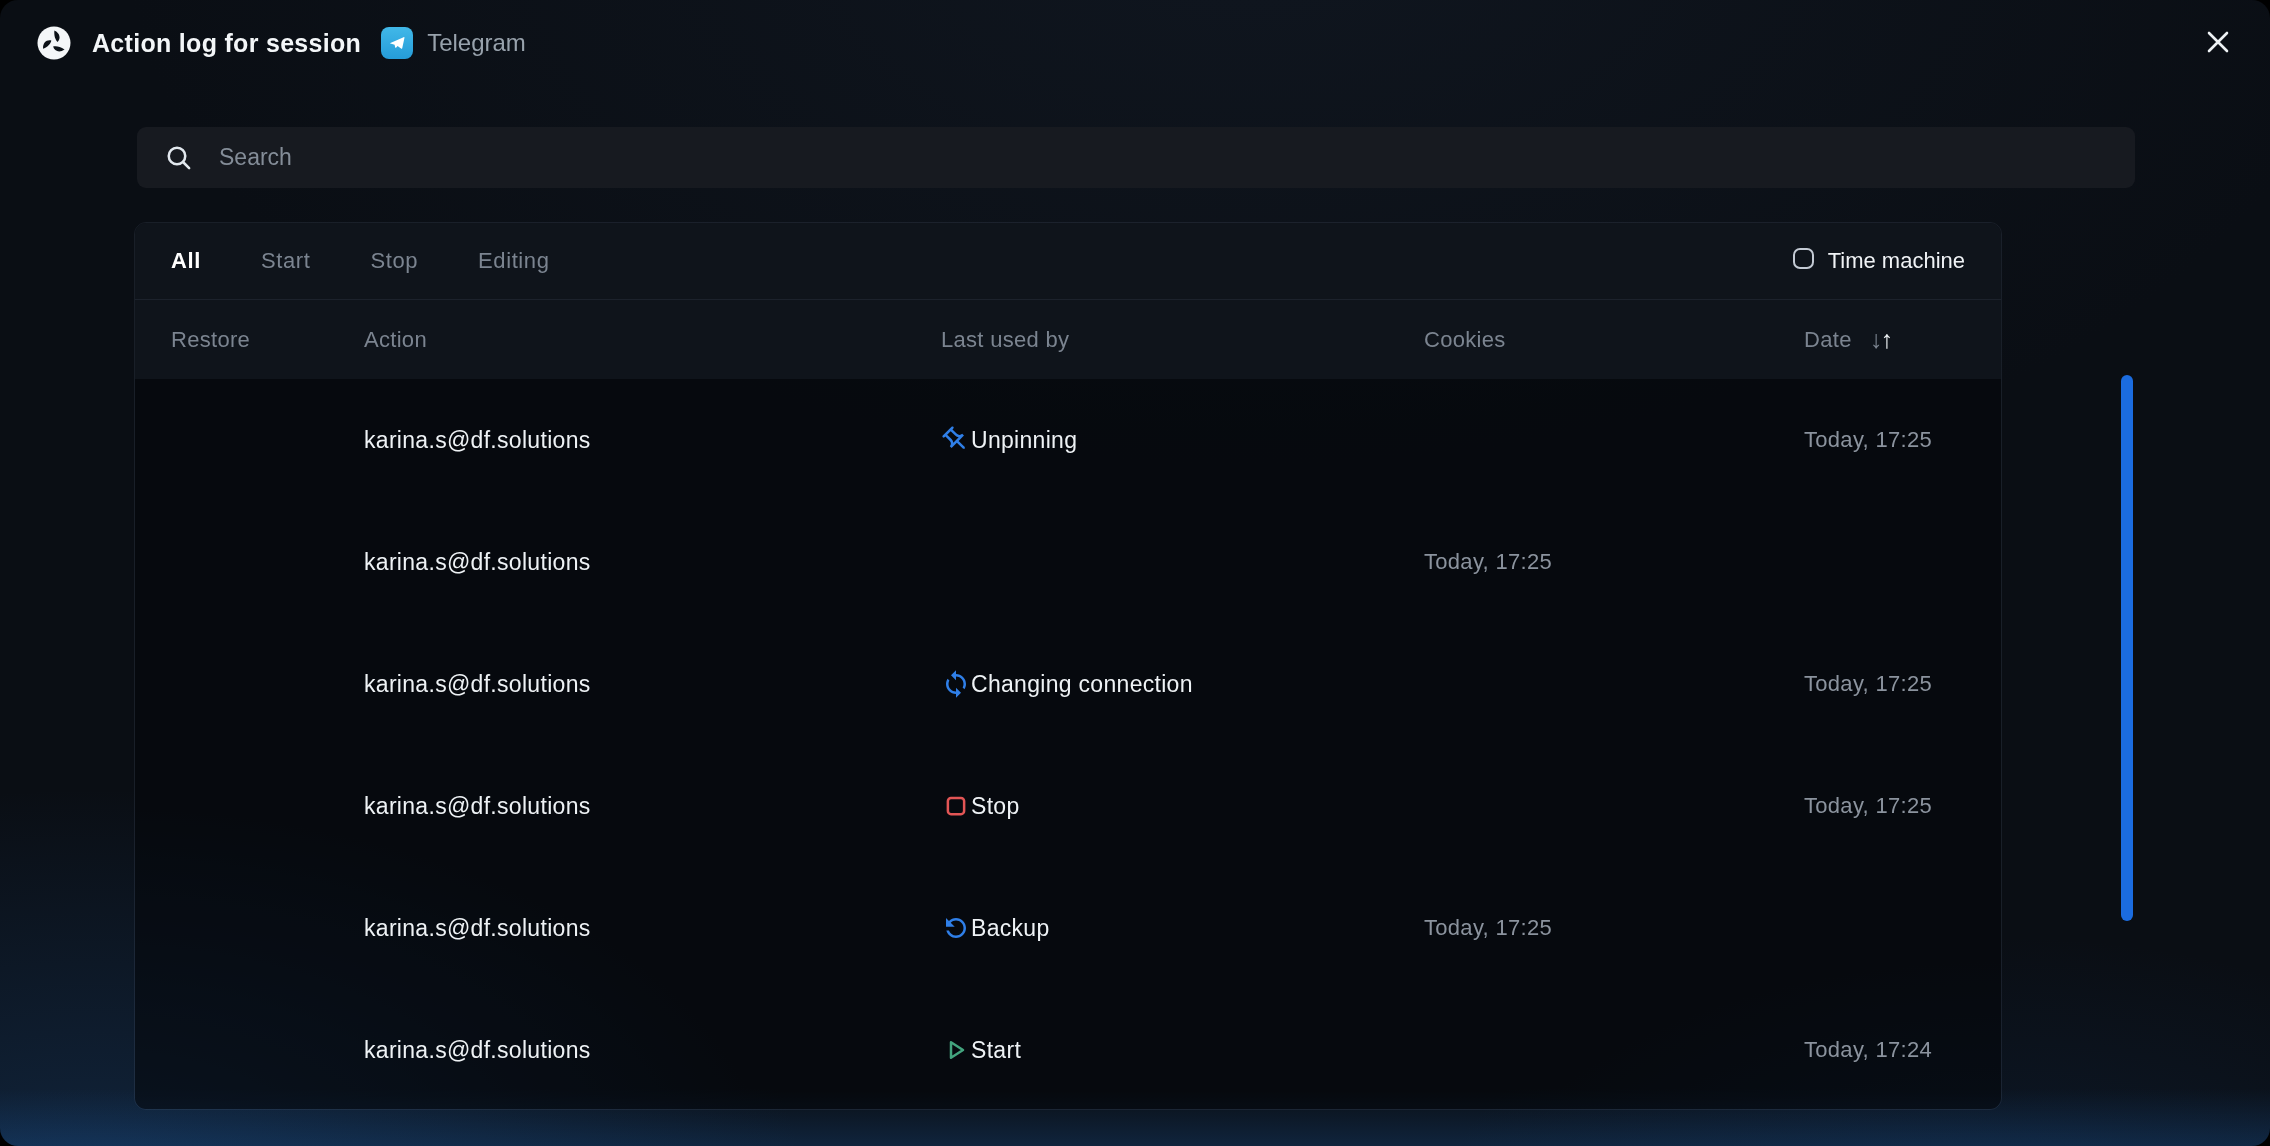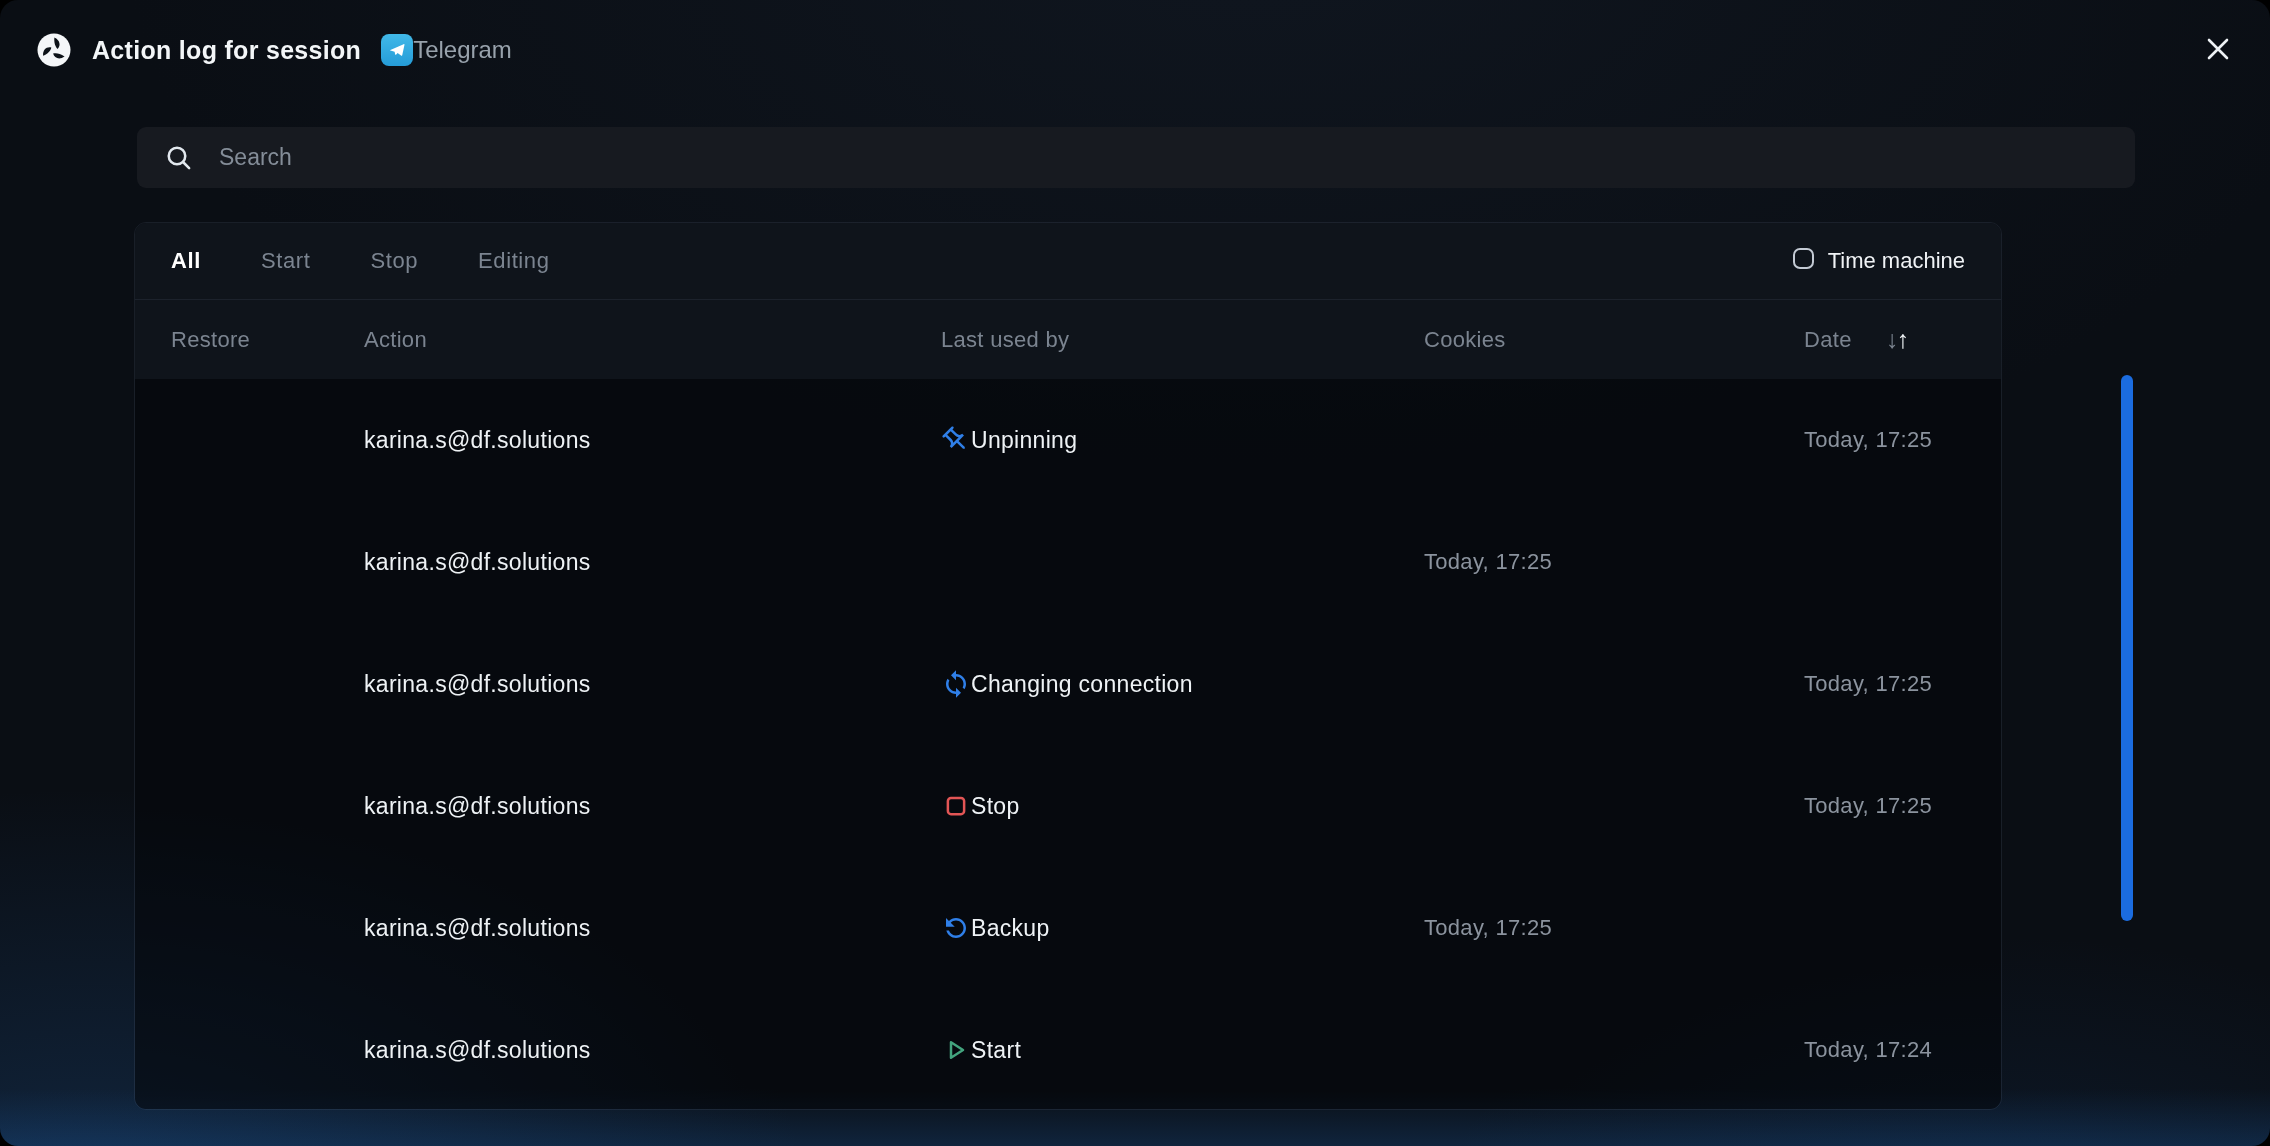--- a/index.html
+++ b/index.html
@@ -7,44 +7,44 @@
   .window{
     position:relative;width:2270px;height:1146px;border-radius:18px;overflow:hidden;
     background:
       linear-gradient(to top, rgba(28,88,156,.30), rgba(28,88,156,0) 5%),
       radial-gradient(1100px 620px at 4% 104%, rgba(30,82,142,.34), rgba(30,82,142,0) 65%),
       radial-gradient(900px 500px at 88% 110%, rgba(24,72,132,.22), rgba(24,72,132,0) 65%),
       radial-gradient(1500px 800px at 55% -5%, rgba(20,28,40,.55), rgba(20,28,40,0) 75%),
       #0a0e14;
   }
   
-  .titlebar{position:absolute;top:7px;left:0;right:0;height:86px;display:flex;align-items:center;padding-left:36px;}
+  .titlebar{position:absolute;top:0;left:0;right:0;height:86px;display:flex;align-items:center;padding-left:36px;}
   .logo{width:36px;height:36px;flex:0 0 auto;}
   .title{margin-left:20px;font-size:25px;font-weight:bold;color:#f3f6f8;letter-spacing:.3px;}
   .tg-badge{margin-left:20px;width:32px;height:32px;border-radius:8px;background:linear-gradient(180deg,#41b8e8,#259cd8);display:flex;align-items:center;justify-content:center;}
-  .tg-label{font-size:24px;color:#98a2ac;}
+  .tg-label{margin-left:14px;font-size:24px;color:#98a2ac;}
   .close-btn{position:absolute;top:24px;right:34px;width:36px;height:36px;cursor:pointer;background:none;border:none;padding:0;}
   
   .searchbar{position:absolute;left:137px;top:127px;width:1998px;height:61px;background:#171a20;border-radius:9px;display:flex;align-items:center;padding-left:26px;}
   .searchbar svg{flex:0 0 auto;}
   .search-input{flex:1;margin-left:22px;background:transparent;border:none;outline:none;color:#e8edf2;font-size:23px;}
   .search-input::placeholder{color:#848d98;}
   
   .panel{position:absolute;left:134px;top:222px;width:1868px;height:888px;border-radius:12px;border:1px solid rgba(130,150,180,.13);overflow:hidden;display:flex;flex-direction:column;}
   .panel-head{background:#0f141b;}
   .tabsrow{height:76px;display:flex;align-items:center;padding:0 36px;}
   .tab{background:none;border:none;padding:0;margin-right:60px;font-size:22px;letter-spacing:.6px;color:#7b8490;cursor:pointer;}
   .tab.active{color:#ffffff;font-weight:bold;}
   .tm-wrap{margin-left:auto;display:flex;align-items:flex-start;cursor:pointer;}
   .tm-box{width:21px;height:21px;border:2.5px solid #c3cad4;border-radius:7px;background:transparent;}
   .tm-label{margin-left:14px;font-size:22px;color:#f0f3f6;}
   .tabs-divider{height:1px;background:#1c222c;}
   .grid{display:grid;grid-template-columns:193px 577px 483px 380px 1fr;align-items:center;padding:0 36px;}
   .colrow{height:79px;color:#7b8490;font-size:22px;letter-spacing:.3px;}
-  .datehead{display:flex;align-items:center;gap:34px;}
+  .datehead{display:flex;align-items:center;gap:18px;}
   .sort{display:flex;cursor:pointer;font-size:25px;line-height:1;}
   .sort .desc{color:#7b8490;}
   .sort .asc{color:#eef2f5;margin-left:-2px;}
   .panel-body{flex:1;background:rgba(3,6,10,.55);}
   .row{height:122px;}
   .cell-user{color:#eef2f5;font-size:23px;letter-spacing:.3px;}
   .cell-action{display:flex;align-items:center;color:#eef2f5;font-size:23px;letter-spacing:.3px;}
   .cell-cookies{display:flex;align-items:center;gap:16px;color:#eef2f5;font-size:23px;}
   .cell-date{color:#8b939e;font-size:22px;letter-spacing:.3px;}
   

